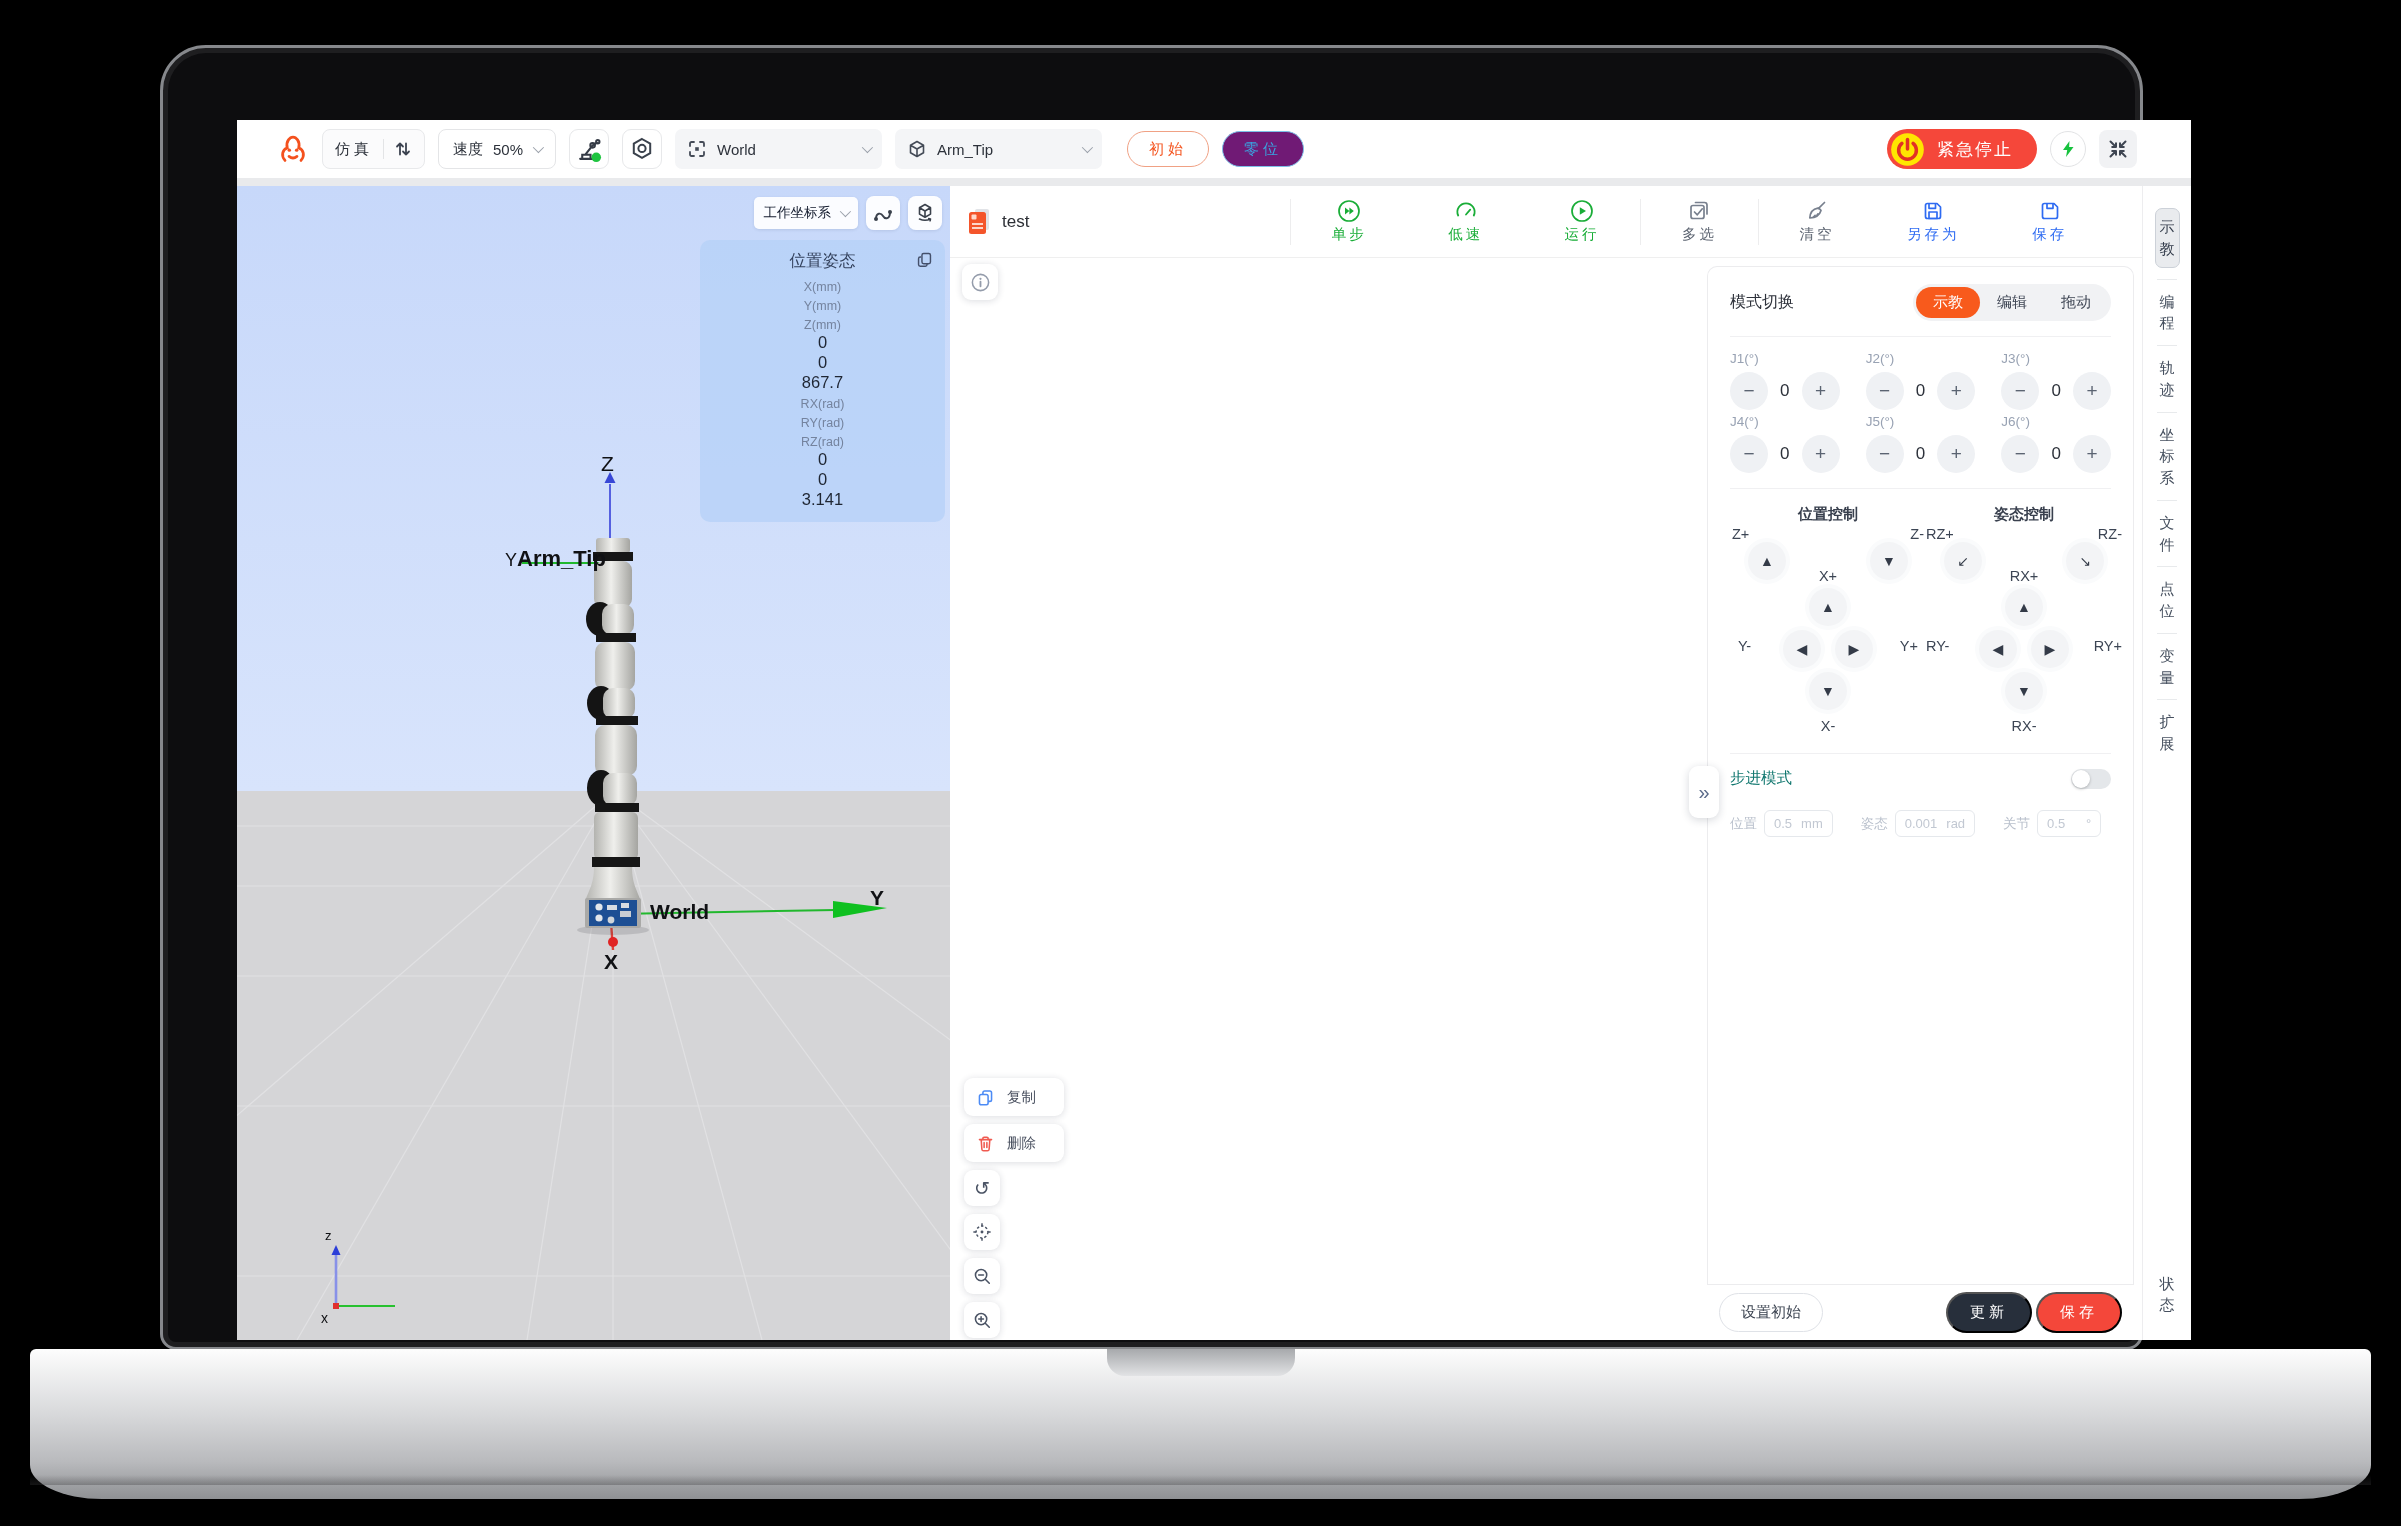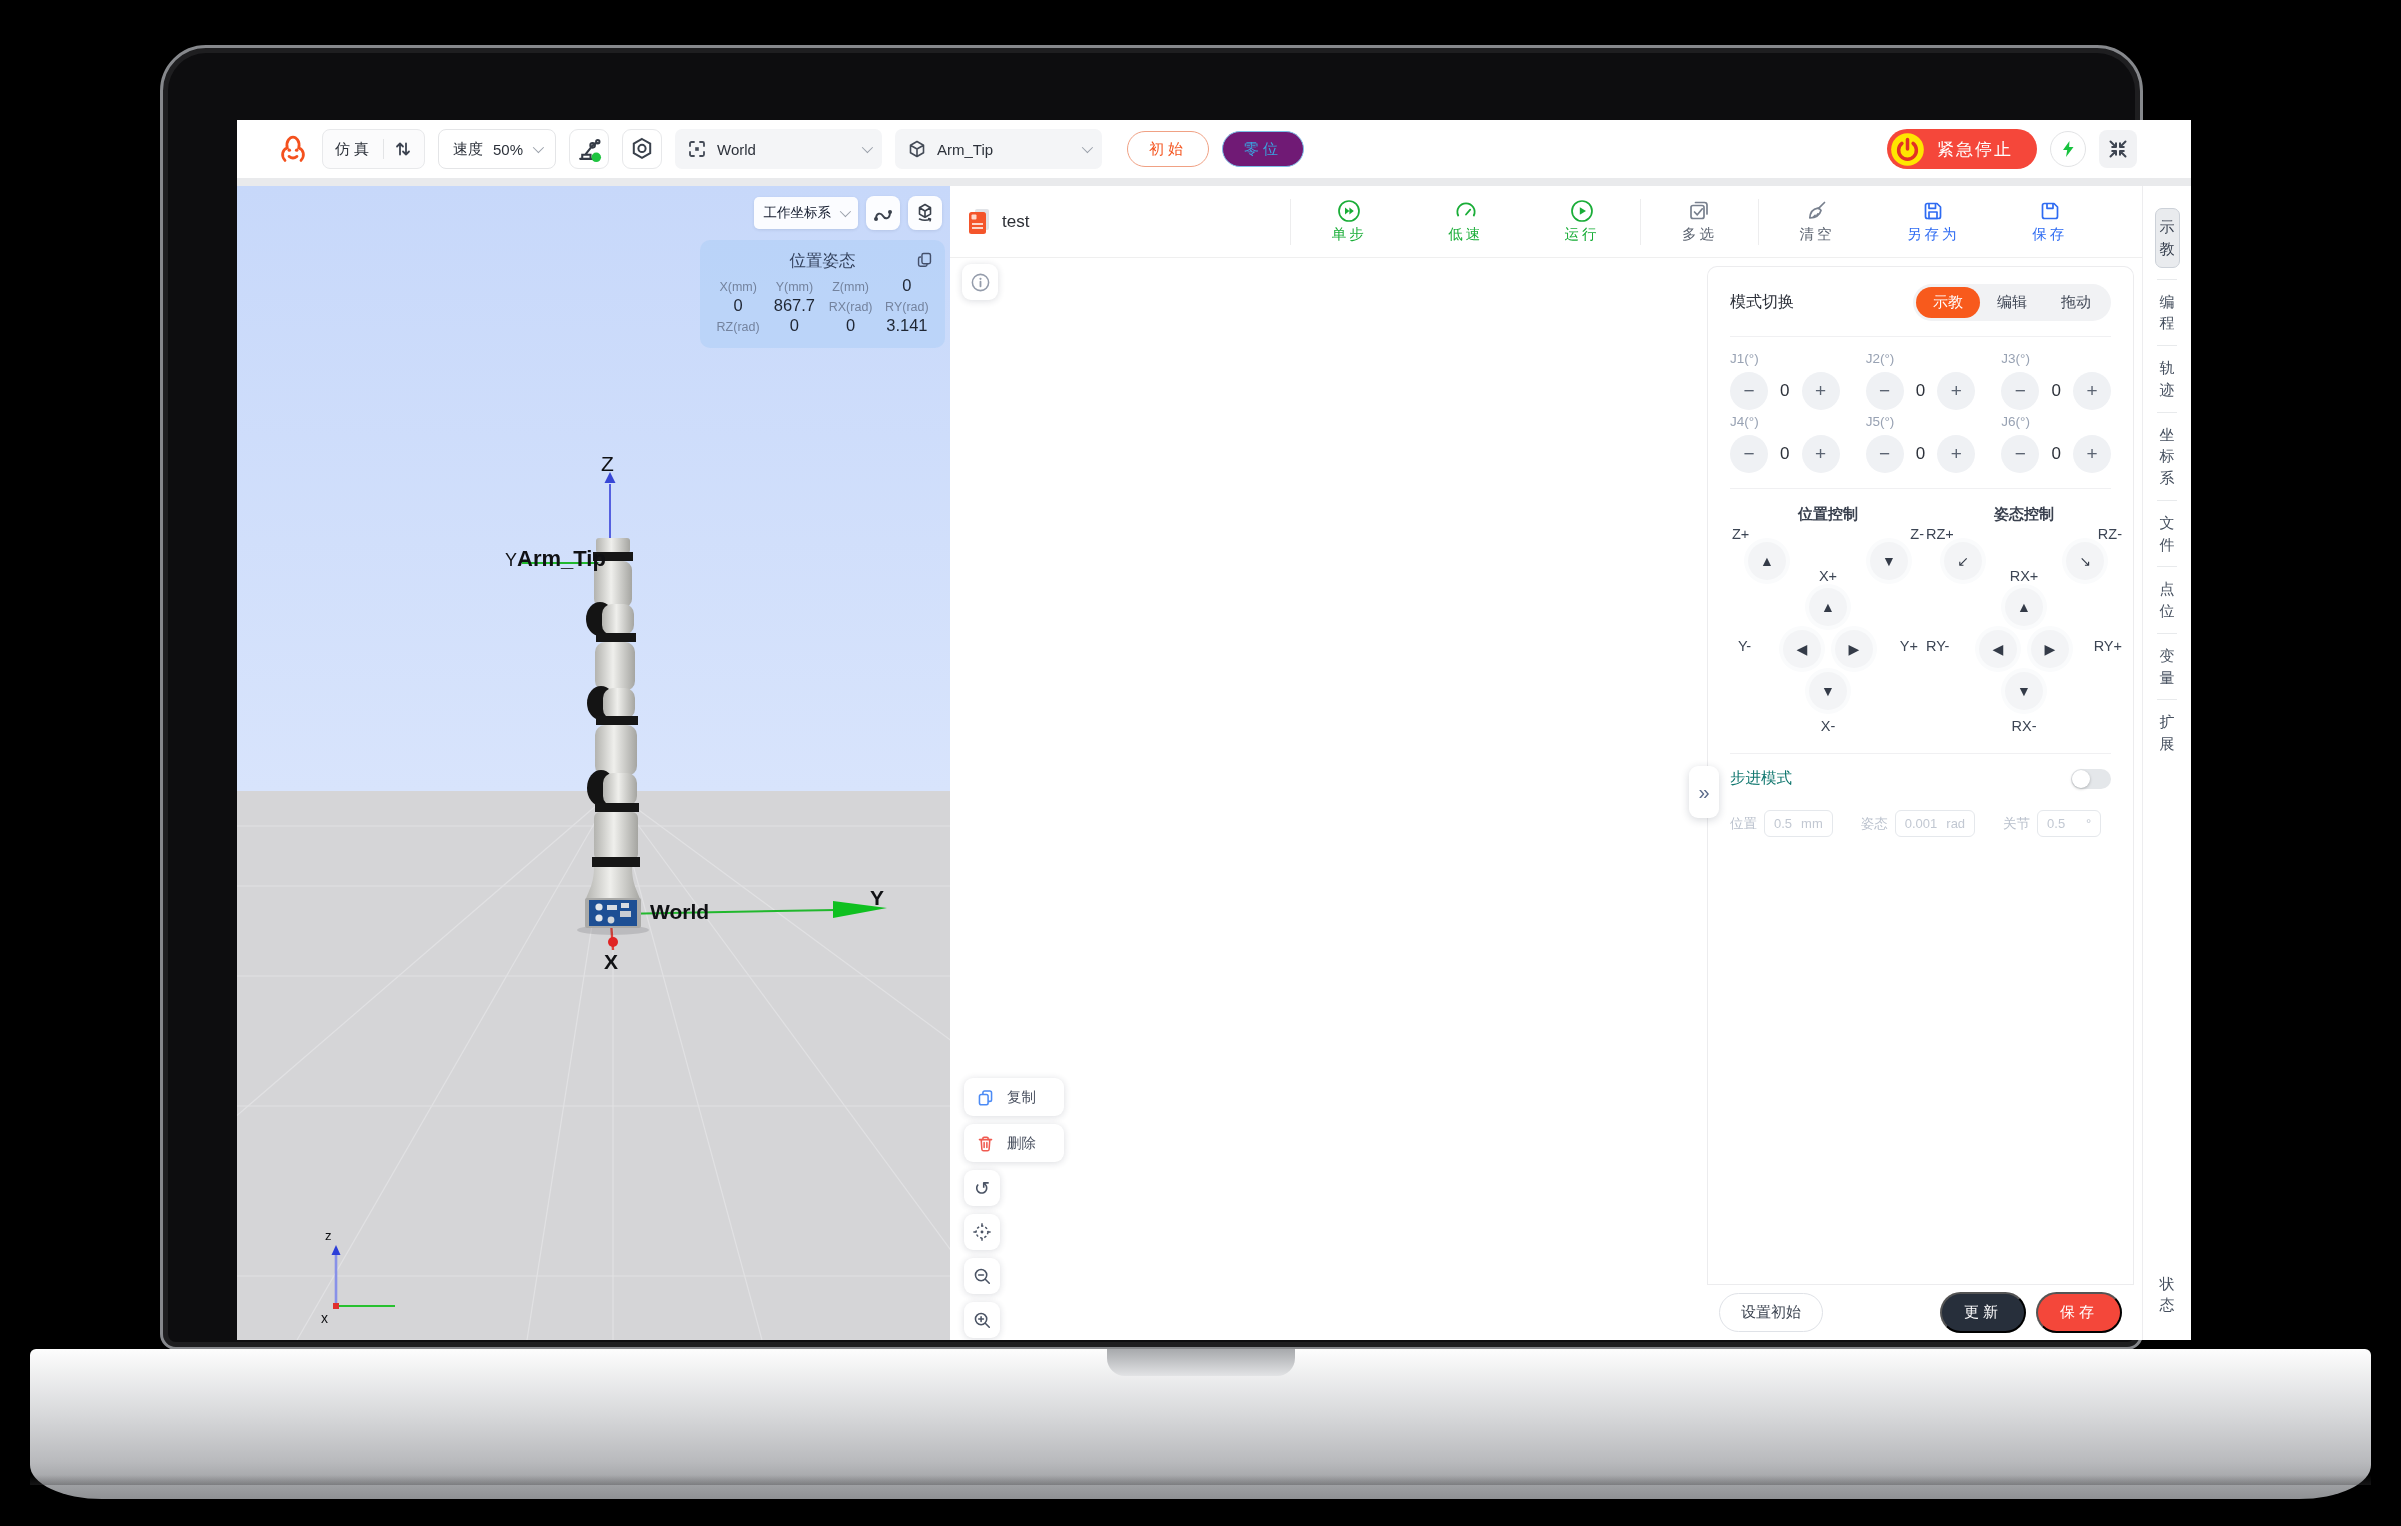--- a/index.html
+++ b/index.html
@@ -58,21 +58,21 @@
   .vp-topbar { position:absolute; top:10px; right:8px; display:flex; gap:8px; align-items:center; }
   .coord-box { height:32px; background:rgba(255,255,255,.92); border-radius:5px; display:flex;
     align-items:center; gap:9px; padding:0 10px; box-shadow:0 1px 3px rgba(40,60,90,.12); }
   .coord-box .val { font-size:13.5px; color:#0f172a; }
   .vp-iconbtn { width:34px; height:34px; background:rgba(255,255,255,.95); border-radius:8px;
     display:flex; align-items:center; justify-content:center; box-shadow:0 1px 3px rgba(40,60,90,.12); }
   .pose-panel { position:absolute; top:54px; right:5px; width:245px; border-radius:10px;
     background:rgba(183,210,248,.82); padding:10px 10px 13px; }
   .pp-head { position:relative; text-align:center; font-size:16.5px; color:#33415c; margin-bottom:4px; }
   .pp-copy { position:absolute; right:2px; top:1px; }
-  .pp-grid { display:grid; grid-template-columns:1fr 1fr 1fr 1fr; text-align:center; row-gap:1px; }
+  .pp-grid { display:grid; grid-template-columns:1fr; text-align:center; row-gap:1px; }
   .pp-lab { font-size:12.5px; color:#74839e; padding-top:4px; }
   .pp-val { font-size:16.5px; color:#1f2633; }
 
   
   .right-wrap { flex:1; display:flex; flex-direction:column; min-width:0; }
   .mid-header { height:72px; display:flex; align-items:center; border-bottom:1px solid #efefef;
     padding:0 34px 0 16px; gap:0; background:#fff; }
   .file-block { display:flex; align-items:center; gap:10px; width:324px; flex:none; }
   .file-name { font-size:17px; color:#2c2f35; }
   .hd-sep { width:1px; height:46px; background:#ededee; flex:none; }
@@ -124,21 +124,21 @@
   .step-title { font-size:15.5px; color:#0f766e; }
   .toggle { width:40px; height:20px; border-radius:999px; background:#e4e7ea; position:relative; }
   .toggle .knob { position:absolute; left:1px; top:1px; width:18px; height:18px; border-radius:50%;
     background:#fff; box-shadow:0 1px 3px rgba(0,0,0,.25); }
   .step-fields { display:flex; align-items:center; gap:28px; margin-top:21px; }
   .sf { display:flex; align-items:center; gap:7px; }
   .sf-label { font-size:13.5px; color:#b9c0cc; }
   .sf-box { border:1px solid #e5e8ec; border-radius:6px; padding:5px 9px; display:flex; gap:9px;
     font-size:13px; color:#c2c8d2; min-width:64px; justify-content:space-between; }
   .right-footer { height:56px; margin:0 8px 0 4px; border-top:1px solid #ececee; display:flex;
-    align-items:center; padding:0 12px; gap:10px; background:#fff; }
+    align-items:center; padding:0 12px; gap:4px; background:#fff; }
   .btn-outline { border:1px solid #dfe2e7; border-radius:999px; padding:9px 21px; font-size:15px; color:#3b4350; background:#fff; }
   .spacer { flex:1; }
   .btn-dark { background:#272f3b; color:#fff; border-radius:999px; padding:9px 22px; font-size:15px; letter-spacing:4px; }
   .btn-red { background:#f4473a; color:#fff; border-radius:999px; padding:9px 22px; font-size:15px; letter-spacing:4px; }
 
   
   .tabbar { width:49px; flex:none; border-left:1px solid #ededef; display:flex; flex-direction:column;
     align-items:center; padding-top:22px; background:#fff; position:relative; }
   .vtab { width:17px; font-size:15px; line-height:1.45; color:#46505f; text-align:center; word-break:break-all; }
   .vtab-active { background:#e9ebee; border:1px solid #ccd1d8; border-radius:7px; padding:7px 3px; width:25px; color:#343d4c; }

